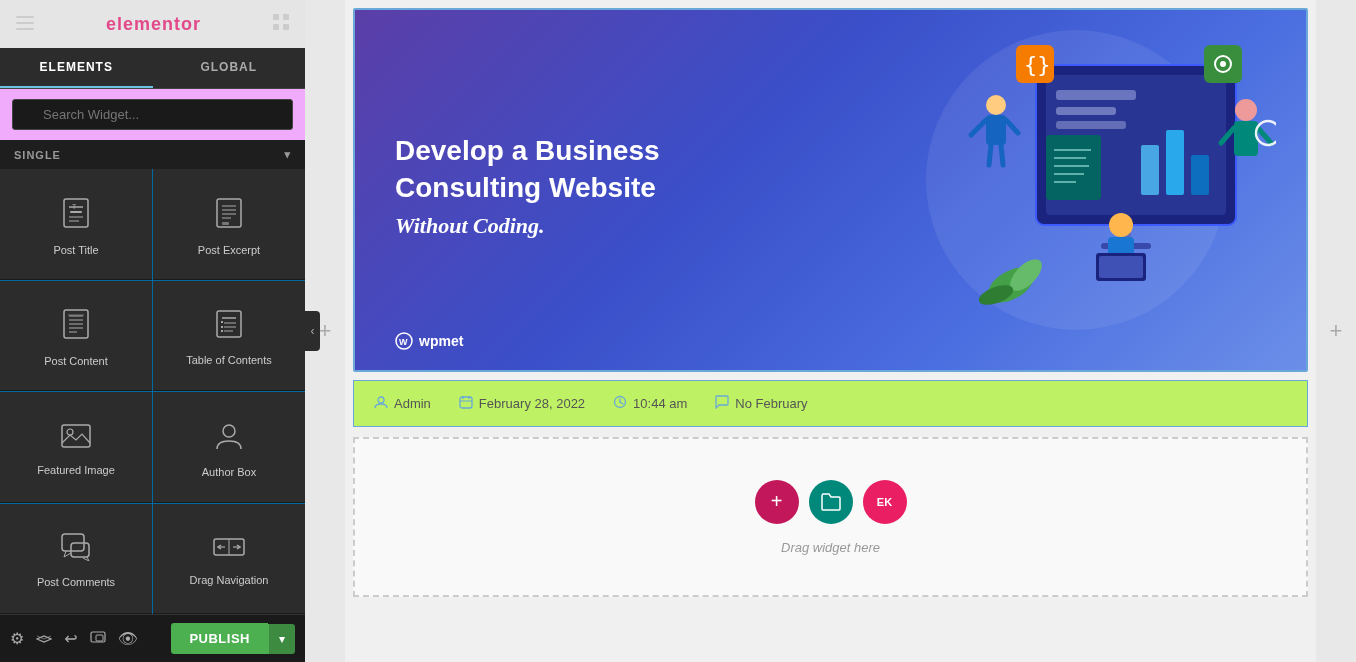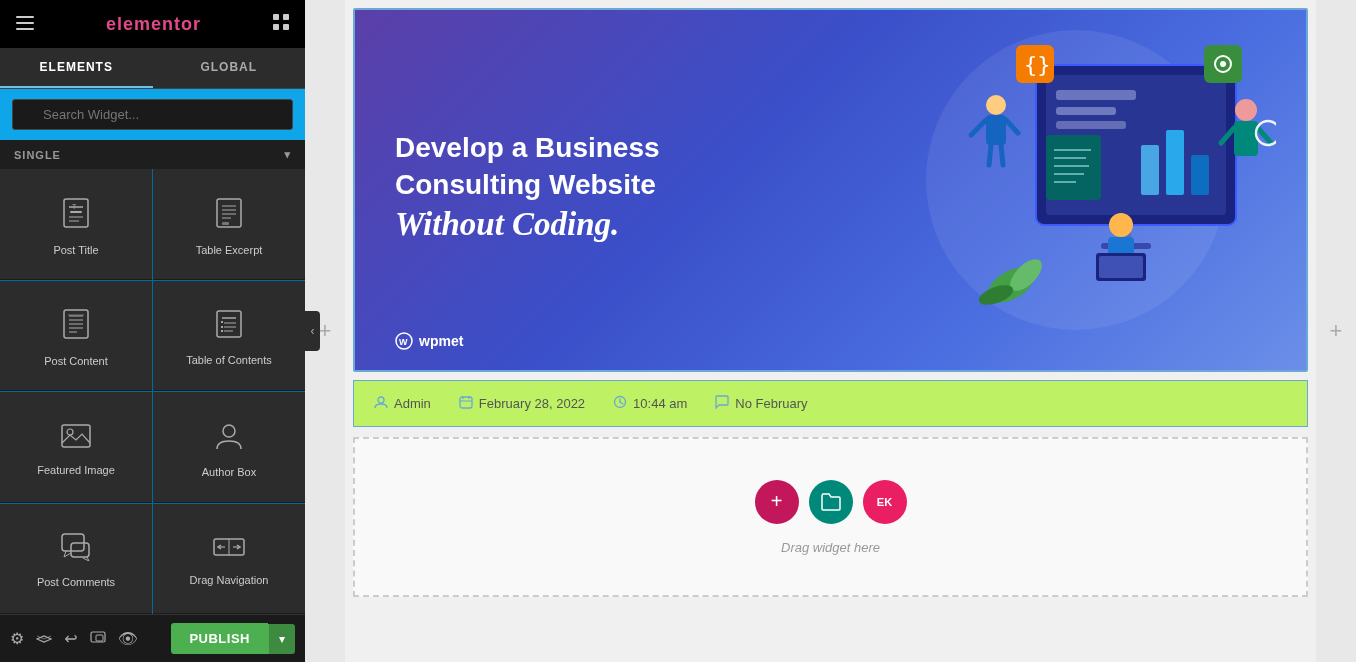--- a/index.html
+++ b/index.html
@@ -14,21 +14,21 @@
       flex-direction: column;
       height: 662px;
       position: relative;
     }
 
     .top-bar {
       display: flex;
       align-items: center;
       justify-content: space-between;
       padding: 10px 16px;
-      background: #000000;
+      background: #e5e5e5;
       height: 48px;
       gap: 12px;
     }
 
     .hamburger-icon, .grid-icon {
       color: #ccc;
       font-size: 18px;
       cursor: pointer;
     }
 
@@ -56,21 +56,21 @@
       text-transform: uppercase;
     }
 
     .tab.active {
       color: #fff;
       border-bottom: 2px solid #6ec1e4;
     }
 
     .search-row {
       padding: 10px 12px;
-      background: #0ea5e9;
+      background: #f0abfc;
       text-decoration: underline;
     }
 
     .search-box {
       width: 100%;
       background: #1a1a1a;
       border: 1px solid #444;
       border-radius: 3px;
       padding: 7px 10px 7px 30px;
       color: #aaa;
@@ -291,21 +291,21 @@
 
     .featured-text h2 {
       font-size: 28px;
       font-weight: 700;
       line-height: 1.3;
       margin-bottom: 4px;
     }
 
     .featured-text .italic-line {
       font-style: italic;
-      font-size: 33px;
+      font-size: 22px;
       font-family: Georgia, serif;
     }
 
     .wpmet-logo {
       position: absolute;
       bottom: 20px;
       left: 40px;
       color: #fff;
       font-size: 14px;
       font-weight: 600;
@@ -464,21 +464,21 @@
       <div class="widget-icon">
         <svg width="28" height="32" viewBox="0 0 28 32" fill="none">
           <rect x="2" y="2" width="24" height="28" rx="2" stroke="#aaa" stroke-width="1.5" fill="none"></rect>
           <line x1="7" y1="9" x2="21" y2="9" stroke="#aaa" stroke-width="1"></line>
           <line x1="7" y1="13" x2="21" y2="13" stroke="#aaa" stroke-width="1"></line>
           <line x1="7" y1="17" x2="21" y2="17" stroke="#aaa" stroke-width="1"></line>
           <line x1="7" y1="21" x2="16" y2="21" stroke="#aaa" stroke-width="1"></line>
           <rect x="7" y="25" width="7" height="3" rx="1" fill="#aaa" opacity="0.6"></rect>
         </svg>
       </div>
-      <span class="widget-label">Table Excerpt</span>
+      <span class="widget-label">Post Excerpt</span>
     </div>
 
     <div class="widget-item">
       <div class="widget-icon">
         <svg width="28" height="32" viewBox="0 0 28 32" fill="none">
           <rect x="2" y="2" width="24" height="28" rx="2" stroke="#aaa" stroke-width="1.5" fill="none"></rect>
           <line x1="7" y1="8" x2="21" y2="8" stroke="#aaa" stroke-width="1"></line>
           <line x1="7" y1="12" x2="21" y2="12" stroke="#aaa" stroke-width="1"></line>
           <line x1="7" y1="16" x2="21" y2="16" stroke="#aaa" stroke-width="1"></line>
           <line x1="7" y1="20" x2="21" y2="20" stroke="#aaa" stroke-width="1"></line>

